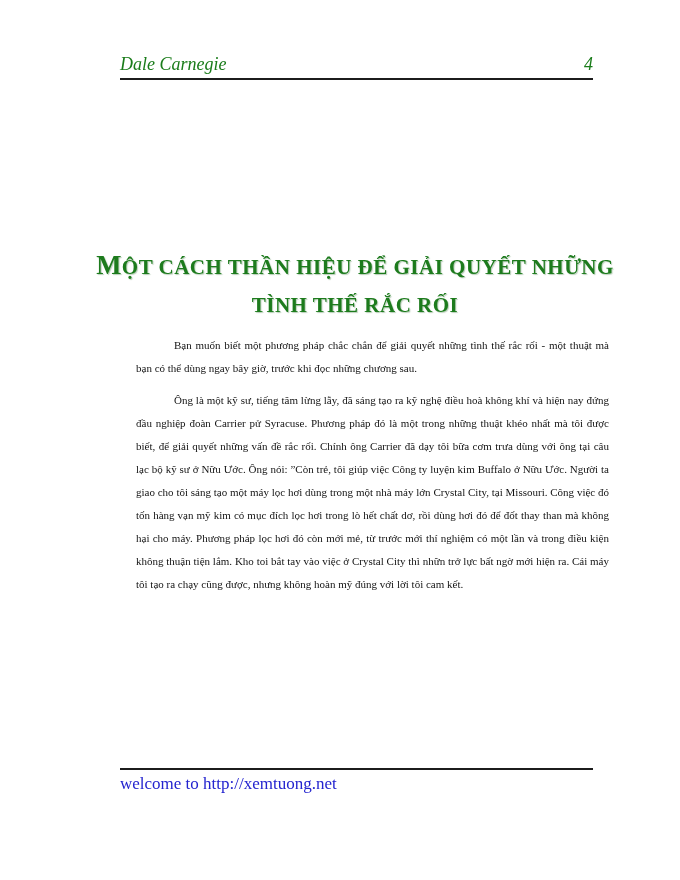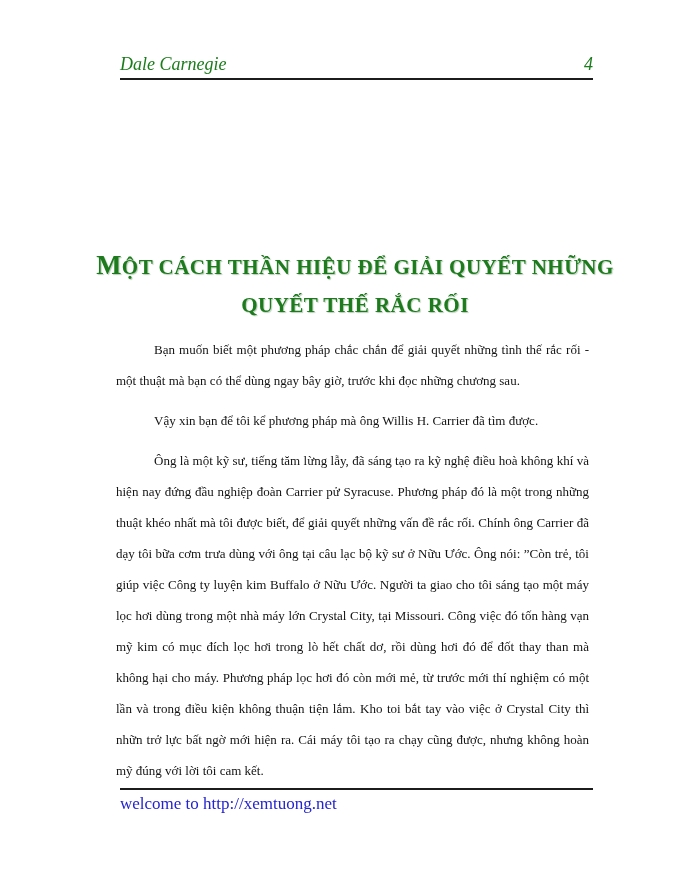--- a/index.html
+++ b/index.html
@@ -49,36 +49,36 @@
   }
   .title-line { display: block; }
   .title-line.line1::first-letter {
     font-size: 127%;
   }
 
   
   .body-text {
     position: absolute;
     top: 318px;
-    left: 116px;
+    left: 136px;
     width: 473px;
     color: #131313;
-    font-size: 13px;
-    line-height: 31px;
+    font-size: 11px;
+    line-height: 23px;
     text-align: justify;
   }
   .body-text p {
     margin: 0 0 9px 0;
     text-indent: 38px;
   }
 
   
   .page-footer {
     position: absolute;
-    top: 772px;
+    top: 752px;
     left: 120px;
     width: 473px;
     border-top: 2px solid #1c1c1c;
     padding-top: 4px;
   }
   .footer-link {
     color: #2323cf;
     font-size: 17px;
     cursor: pointer;
     text-decoration: none;
@@ -89,26 +89,25 @@
 
 <div class="page">
 
   <header class="page-header">
     <span class="author">Dale Carnegie</span>
     <span class="pagenum">4</span>
   </header>
 
   <div class="chapter-title">
     <span class="title-line line1">MỘT CÁCH THẦN HIỆU ĐỂ GIẢI QUYẾT NHỮNG</span>
-    <span class="title-line">QUYẾT THẾ RẮC RỐI</span>
+    <span class="title-line">TÌNH THẾ RẮC RỐI</span>
   </div>
 
   <main class="body-text">
     <p>Bạn muốn biết một phương pháp chắc chắn để giải quyết những tình thế rắc rối - một thuật mà bạn có thể dùng ngay bây giờ, trước khi đọc những chương sau.</p>
-    <p>Vậy xin bạn để tôi kể phương pháp mà ông Willis H. Carrier đã tìm được.</p>
     <p>Ông là một kỹ sư, tiếng tăm lừng lẫy, đã sáng tạo ra kỹ nghệ điều hoà không khí và hiện nay đứng đầu nghiệp đoàn Carrier pử Syracuse. Phương pháp đó là một trong những thuật khéo nhất mà tôi được biết, để giải quyết những vấn đề rắc rối. Chính ông Carrier đã dạy tôi bữa cơm trưa dùng với ông tại câu lạc bộ kỹ sư ở Nữu Ước. Ông nói: ”Còn trẻ, tôi giúp việc Công ty luyện kim Buffalo ở Nữu Ước. Người ta giao cho tôi sáng tạo một máy lọc hơi dùng trong một nhà máy lớn Crystal City, tại Missouri. Công việc đó tốn hàng vạn mỹ kim có mục đích lọc hơi trong lò hết chất dơ, rồi dùng hơi đó để đốt thay than mà không hại cho máy. Phương pháp lọc hơi đó còn mới mẻ, từ trước mới thí nghiệm có một lần và trong điều kiện không thuận tiện lắm. Kho toi bắt tay vào việc ở Crystal City thì nhữn trở lực bất ngờ mới hiện ra. Cái máy tôi tạo ra chạy cũng được, nhưng không hoàn mỹ đúng với lời tôi cam kết.</p>
   </main>
 
   <footer class="page-footer">
     <span class="footer-link">welcome to http://xemtuong.net</span>
   </footer>
 
 </div>
 
 </body></html>

